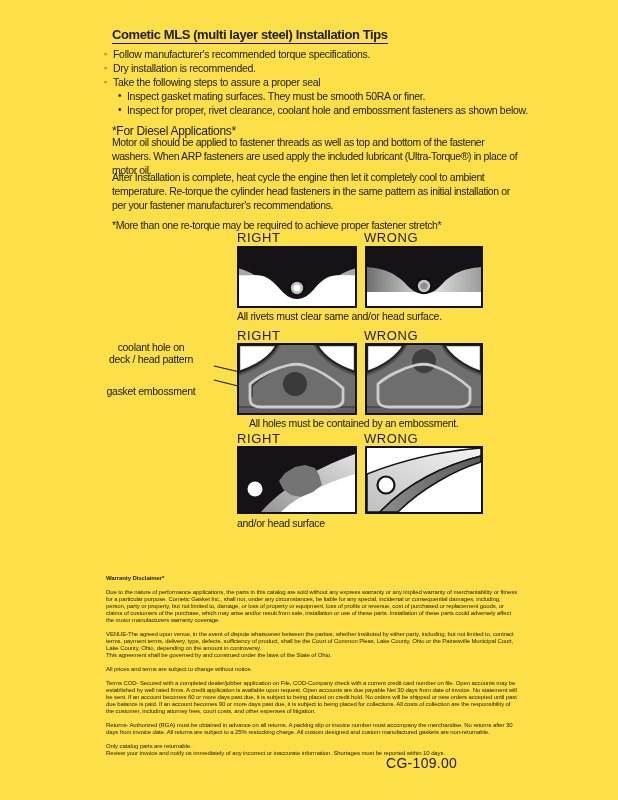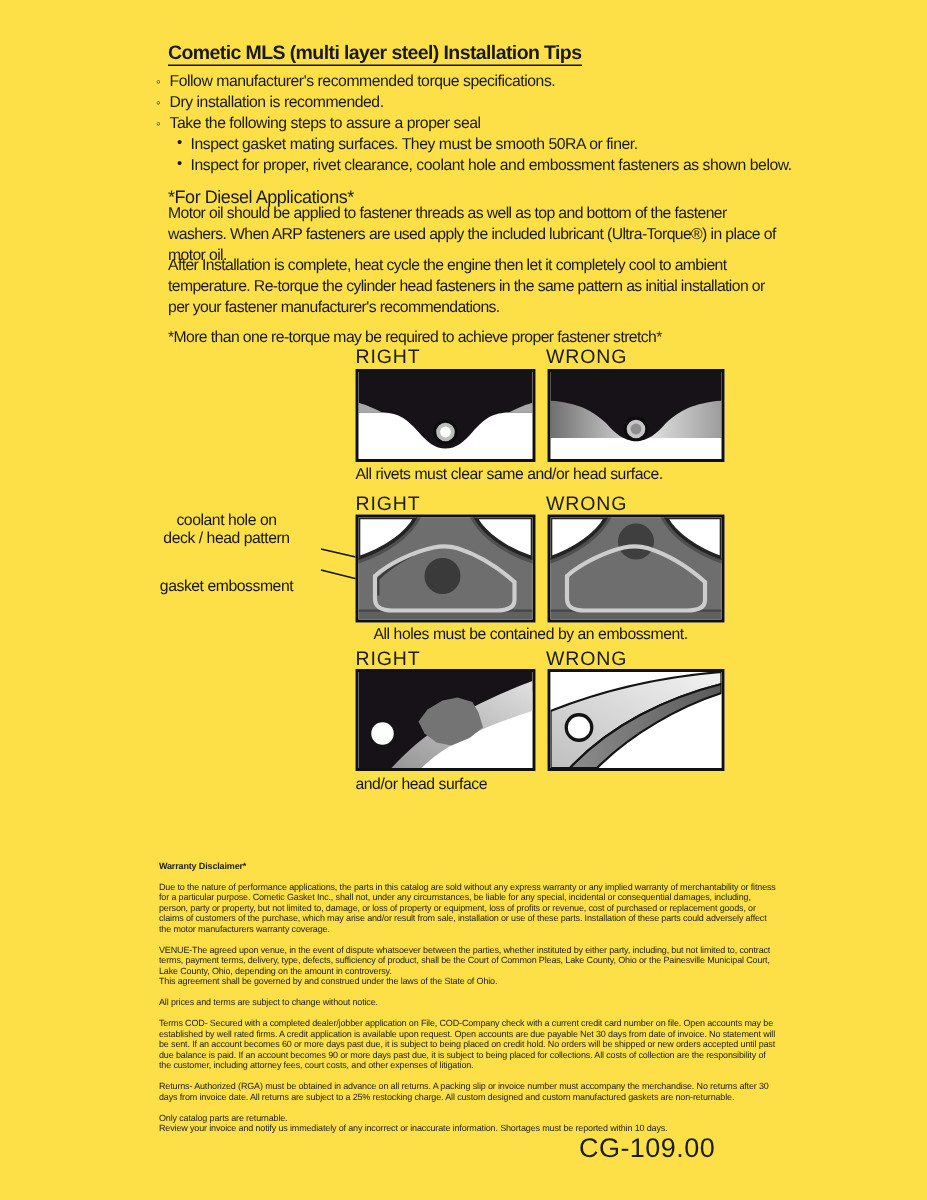--- a/index.html
+++ b/index.html
@@ -31,21 +31,21 @@
   .dbox svg { display:block; }
   .caption { font-size:10.5px; letter-spacing:-0.3px; line-height:12.5px; color:#161616; }
 
   .ann { font-size:10.5px; letter-spacing:-0.3px; text-align:center; width:122px; left:90px; line-height:11.5px; color:#161616; }
 
   .legal { left:106px; top:575px; width:412px; font-size:6px; letter-spacing:-0.1px; line-height:7px; color:#222; }
   .legal .lhead { font-weight:bold; margin:0 0 7px 0; }
   .legal p { margin:0 0 7px 0; }
   .legal p.tight { margin-bottom:0; }
 
-  .page-number { left:386px; top:755px; font-size:18px; letter-spacing:0.3px; color:#1c1c1c; }
+  .page-number { left:386px; top:755px; font-size:14px; letter-spacing:0.3px; color:#1c1c1c; }
 </style>
 </head>
 <body>
 
 <div class="page">
 
   <div class="abs title">Cometic MLS (multi layer steel) Installation Tips</div>
 
   <div class="abs bullets">
     <div class="bullet-row lvl1">

